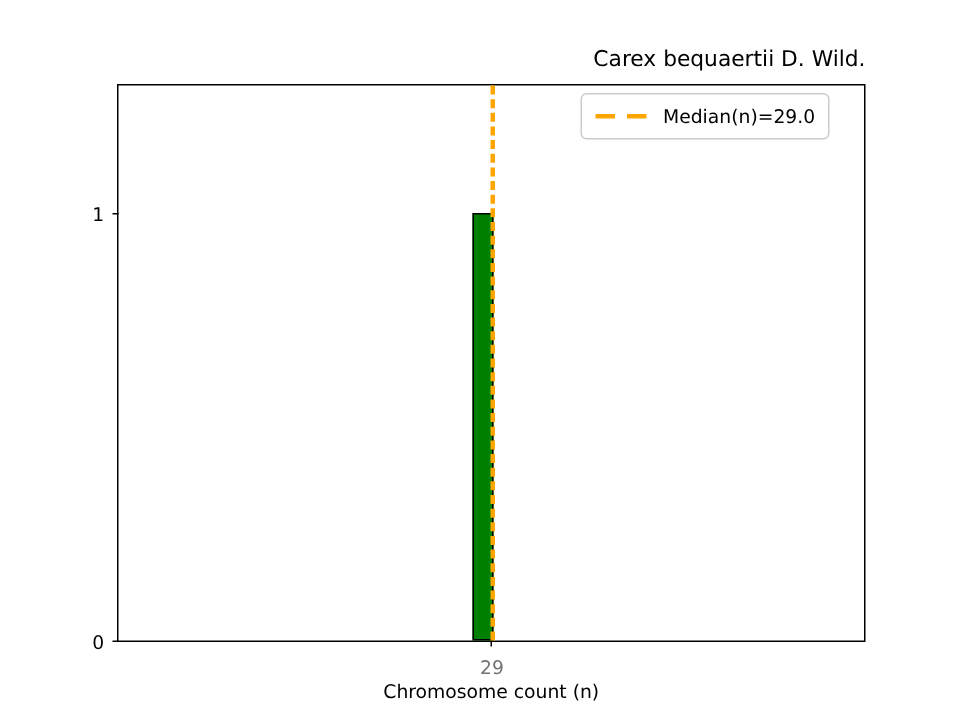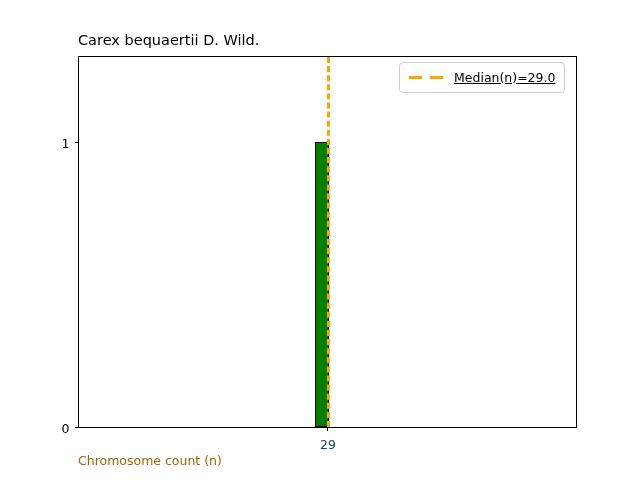--- a/index.html
+++ b/index.html
@@ -21,21 +21,21 @@
     height: 480px;
     background: #ffffff;
   }
 
   
   #chart-title {
     position: absolute;
     left: 78px;
     top: 31px;
     width: 499px;
-    text-align: left;
+    text-align: right;
     font-size: 14.5px;
     line-height: 18px;
     color: #000000;
     white-space: nowrap;
   }
 
   
   #plot-area {
     position: absolute;
     left: 78px;
@@ -96,32 +96,33 @@
     height: 3.6px;
     border-left: 1.1px solid #000000;
   }
   .xtick-label {
     position: absolute;
     top: calc(100% + 7px);
     transform: translateX(-50%);
     font-size: 12.5px;
     line-height: 14px;
     white-space: nowrap;
-    color: #0c4a6e;
+    color: #737373;
   }
 
   
   #xlabel {
     position: absolute;
     left: 78px;
     top: 453px;
     width: 499px;
+    text-align: center;
     font-size: 12.5px;
     line-height: 15px;
-    color: #a16207;
+    color: #000000;
     white-space: nowrap;
   }
   #ylabel {
     position: absolute;
     left: 22px;
     top: 56px;
     width: 372px;
     height: 30px;
     transform: rotate(-90deg);
     transform-origin: 15px 15px;
@@ -194,21 +195,21 @@
     <div class="xtick-mark" style="left:49.9%;">
       <span class="xtick-label">29</span>
     </div>
 
     <div id="bars-layer">
       <div class="bar" style="left:47.5%; width:2.9%; height:76.9%; background:#008000;"></div>
     </div>
 
     <div id="median-line" style="left:49.9%;"></div>
 
-    <div id="legend" style="left:320px; top:5px;text-decoration:underline;">
+    <div id="legend" style="left:308px; top:5px;">
       <div class="legend-row">
         <span class="legend-marker"></span>
         <span class="legend-text">
           <span class="lt-line">Median(n)=29.0</span>
         </span>
       </div>
     </div>
 
   </div>
 

